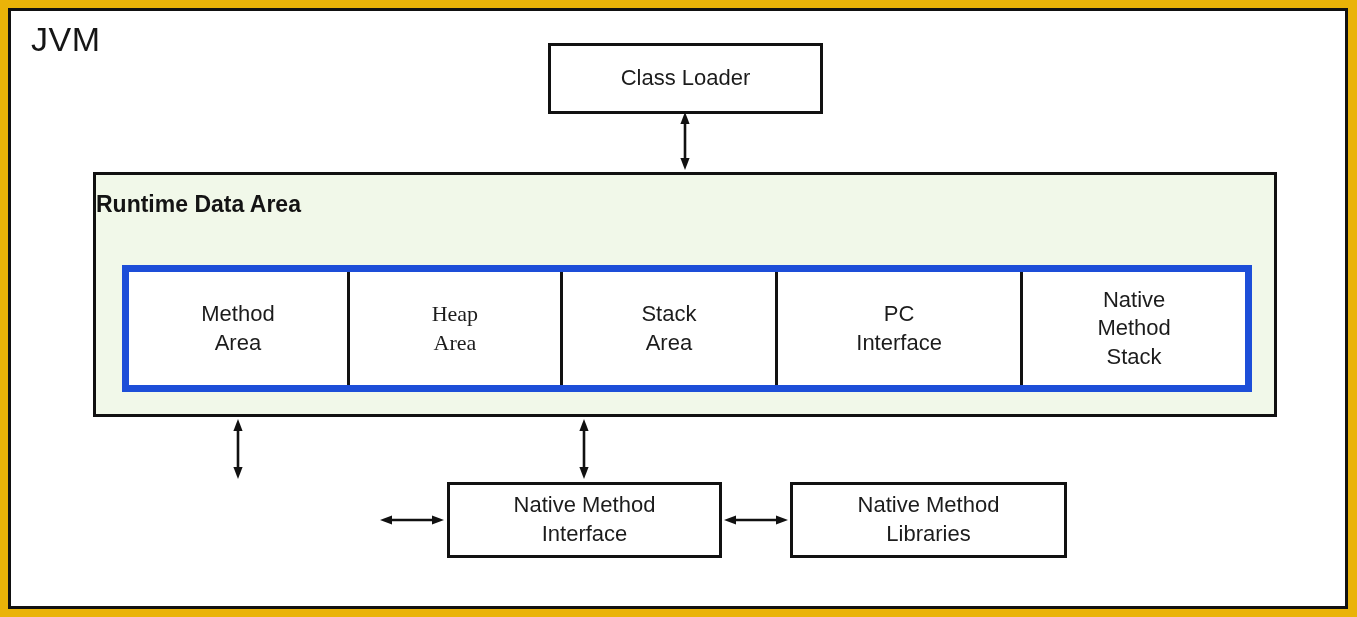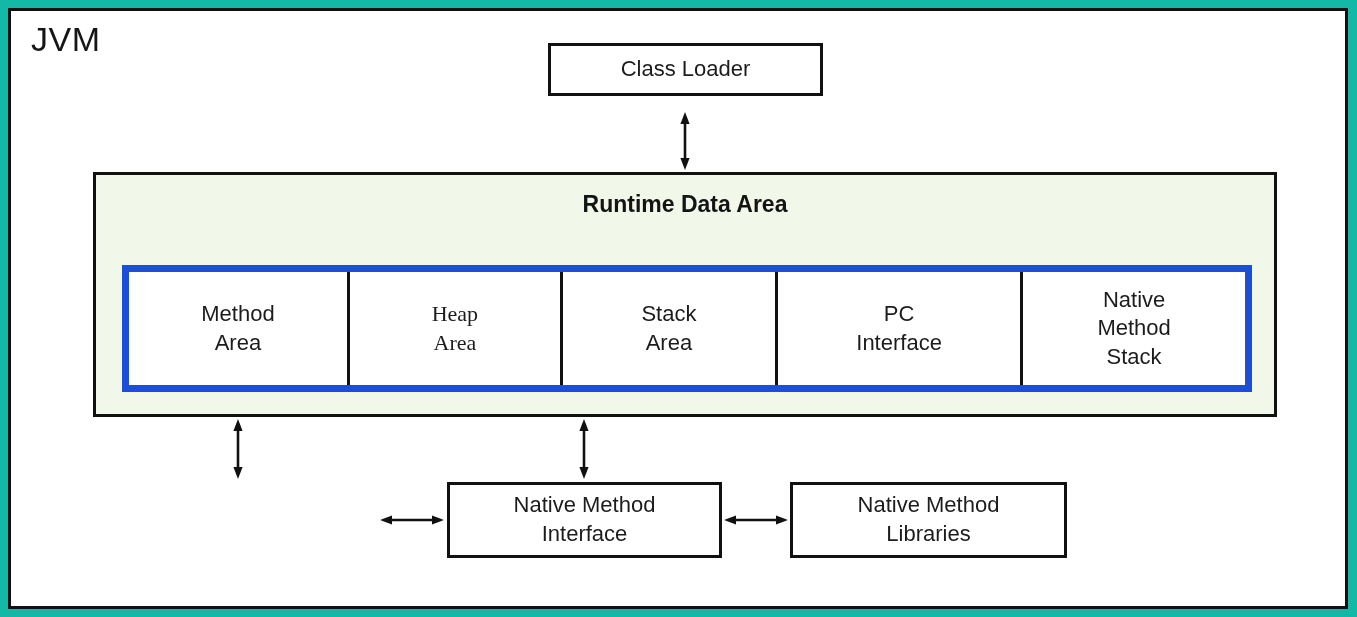--- a/index.html
+++ b/index.html
@@ -4,21 +4,21 @@
 <style>
   html, body {
     margin: 0;
     padding: 0;
     background: #ffffff;
   }
   .canvas {
     position: relative;
     width: 1357px;
     height: 617px;
-    background: #14b8a6;
+    background: #eab308;
     font-family: "Liberation Sans", "DejaVu Sans", sans-serif;
     color: #1a1a1a;
     overflow: hidden;
   }
   .jvm-frame {
     position: absolute;
     left: 8px; top: 8px;
     width: 1340px; height: 601px;
     border: 3px solid #111111;
     box-sizing: border-box;
@@ -39,32 +39,31 @@
     background: #ffffff;
     display: flex;
     align-items: center;
     justify-content: center;
     text-align: center;
     font-size: 22px;
     line-height: 1.3;
     white-space: pre-line;
     color: #1c1c1c;
   }
-  .class-loader { left: 548px; top: 43px; width: 275px; height: 53px; }
+  .class-loader { left: 548px; top: 43px; width: 275px; height: 71px; }
   .rda {
     position: absolute;
     left: 93px; top: 172px;
     width: 1184px; height: 245px;
     border: 3px solid #111111;
     box-sizing: border-box;
   }
   .rda-title {
     position: absolute;
     left: 0; right: 0; top: 16px;
-    text-align: center;
     font-size: 23px;
     font-weight: 700;
     color: #141414;
   }
   .rda-row {
     position: absolute;
     left: 26px; top: 90px;
     width: 1130px; height: 127px;
     display: flex;
     border: 7px solid #1d4ed8;

